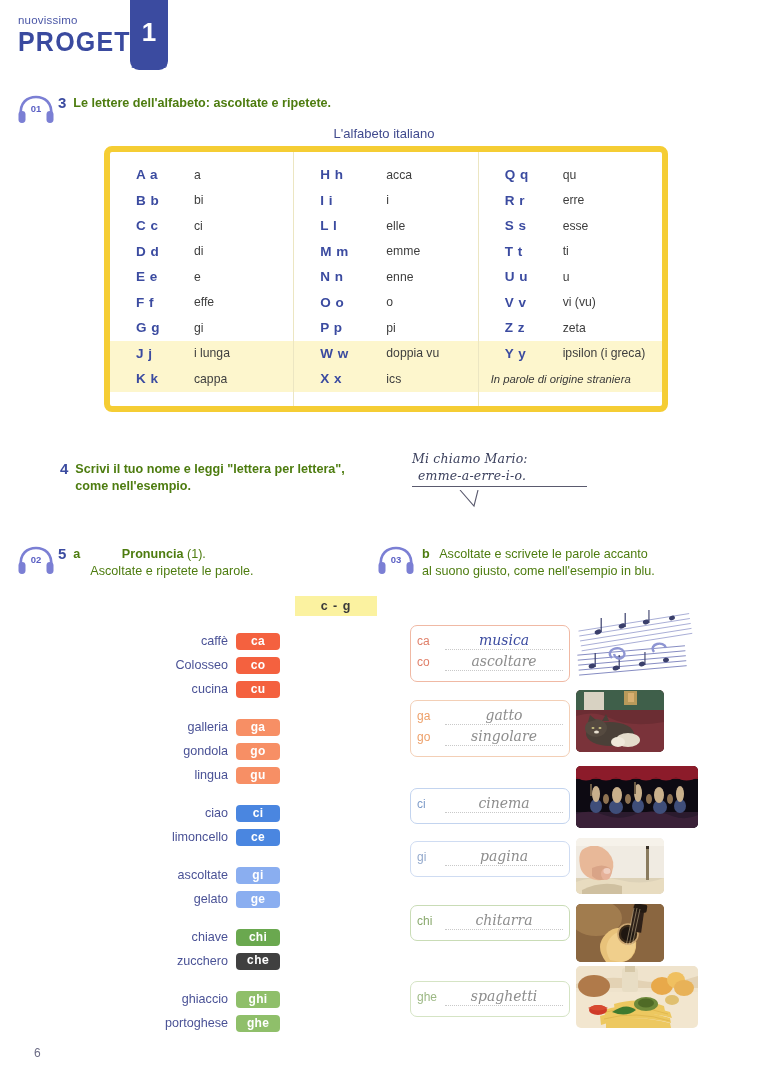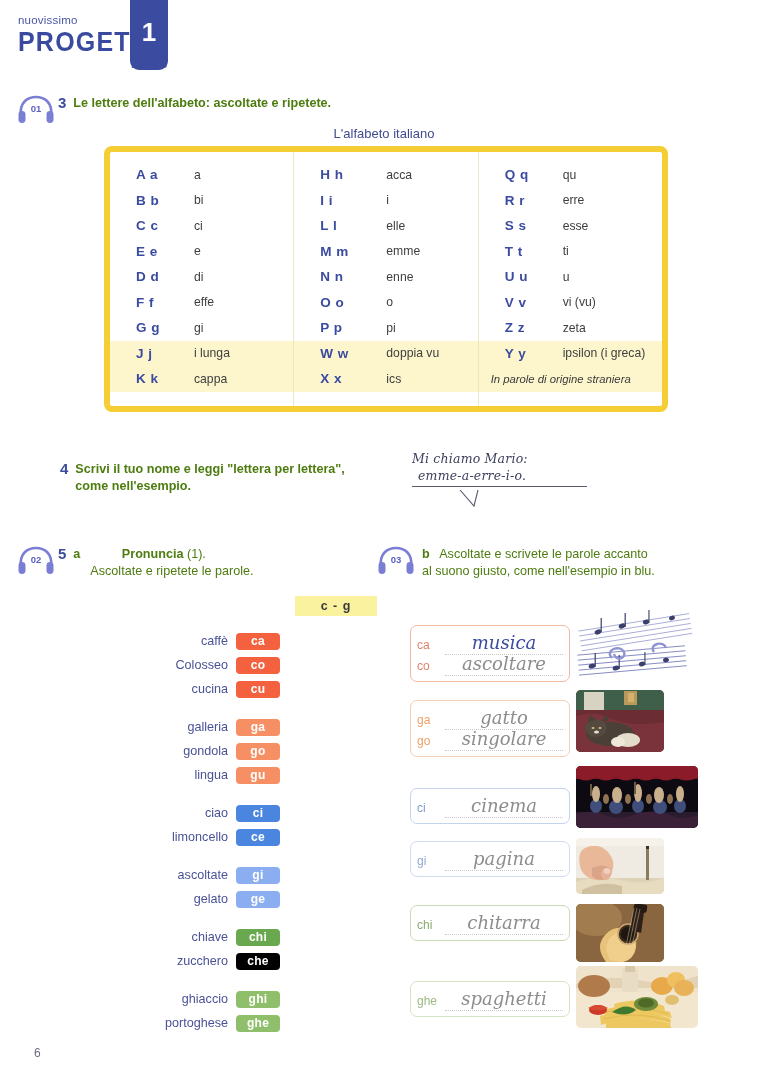--- a/index.html
+++ b/index.html
@@ -100,21 +100,21 @@
   .abox {
     position: absolute; width: 160px;
     border: 1px solid; border-radius: 7px; background: #ffffff;
     padding: 6px 6px 7px 6px;
   }
   .ab-row { display: flex; align-items: baseline; height: 21px; }
   .ab-syl { width: 28px; font-size: 12px; flex: 0 0 28px; }
   .ab-ans {
     flex: 1; border-bottom: 1px dotted #c9c9c9;
     font-family: "DejaVu Serif", serif; font-style: italic;
-    font-size: 18px; text-align: center; color: #8d8d8d;
+    font-size: 14px; text-align: center; color: #8d8d8d;
     padding-bottom: 1px;
   }
   .ab-ans.blue { color: #3b4ba0; }
 
   
   .photo { position: absolute; border-radius: 5px; overflow: hidden; }
   .photo svg { display: block; }
 
   .page-num { position: absolute; left: 34px; top: 1046px; font-size: 12px; color: #6b6b84; }
 </style>
@@ -154,26 +154,26 @@
         </div>
       <div class="alpha-row">
         <span class="alpha-letter">B b</span>
         <span class="alpha-name">bi</span>
         </div>
       <div class="alpha-row">
         <span class="alpha-letter">C c</span>
         <span class="alpha-name">ci</span>
         </div>
       <div class="alpha-row">
+        <span class="alpha-letter">D d</span>
+        <span class="alpha-name">di</span>
+        </div>
+      <div class="alpha-row">
         <span class="alpha-letter">E e</span>
         <span class="alpha-name">e</span>
-        </div>
-      <div class="alpha-row">
-        <span class="alpha-letter">D d</span>
-        <span class="alpha-name">di</span>
         </div>
       <div class="alpha-row">
         <span class="alpha-letter">F f</span>
         <span class="alpha-name">effe</span>
         </div>
       <div class="alpha-row">
         <span class="alpha-letter">G g</span>
         <span class="alpha-name">gi</span>
         </div>
       <div class="alpha-row hl">
@@ -355,21 +355,21 @@
       <span class="chip" style="background:#8aaef0;">ge</span>
       </div>
   </div>
   <div class="wl-group">
     <div class="wl-row">
       <span class="wl-word">chiave</span>
       <span class="chip" style="background:#6aa84f;">chi</span>
       </div>
     <div class="wl-row">
       <span class="wl-word">zucchero</span>
-      <span class="chip" style="background:#000000;">che</span>
+      <span class="chip" style="background:#404040;font-family:Liberation Mono, monospace;">che</span>
       </div>
   </div>
   <div class="wl-group">
     <div class="wl-row">
       <span class="wl-word">ghiaccio</span>
       <span class="chip" style="background:#8fbf6a;">ghi</span>
       </div>
     <div class="wl-row">
       <span class="wl-word">portoghese</span>
       <span class="chip" style="background:#8fbf6a;">ghe</span>

